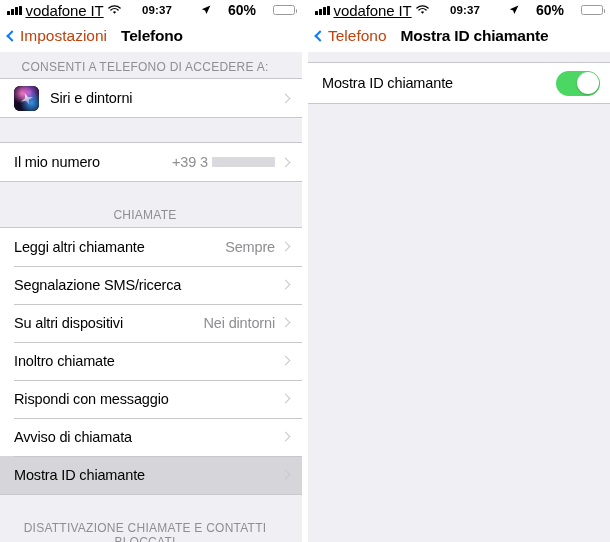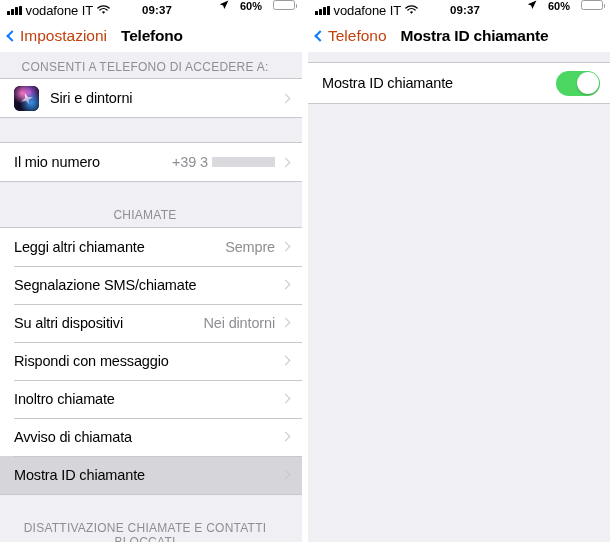--- a/index.html
+++ b/index.html
@@ -55,29 +55,30 @@
     position: absolute;
     left: 12px; right: 0;
     text-align: center;
     font-size: 11.5px;
     font-weight: bold;
     letter-spacing: 0.1px;
     line-height: 20px;
   }
   .sb-right {
     display: flex;
-    gap: 11px;
+    align-items: center;
+    gap: 17px;
     position: absolute;
     right: 7px;
     top: 0;
     height: 20px;
-    font-size: 11px;
+    font-size: 14px;
     font-weight: bold;
   }
-  .carrier { font-size: 13px; font-weight: normal; letter-spacing: -0.1px; }
+  .carrier { font-size: 15px; font-weight: normal; letter-spacing: -0.1px; text-decoration: underline; }
 
   .bars { display: flex; align-items: flex-end; gap: 1.5px; height: 9px; }
   .bars i { display: block; width: 2.5px; background: #000; border-radius: 0.5px; }
   .bars i:nth-child(1) { height: 4px; }
   .bars i:nth-child(2) { height: 6px; }
   .bars i:nth-child(3) { height: 8px; }
   .bars i:nth-child(4) { height: 9px; }
 
   .battery {
     width: 22px; height: 10px;
@@ -341,37 +342,37 @@
       <div class="section-header">CHIAMATE</div>
       <div class="group">
 
         <div class="row">
           <span class="row-label">Leggi altri chiamante</span>
           <span class="row-value">Sempre</span>
           <span class="chev"></span>
         </div>
 
         <div class="row">
-          <span class="row-label">Segnalazione SMS/chiamate</span>
+          <span class="row-label">Segnalazione SMS/ricerca</span>
           <span class="chev"></span>
         </div>
 
         <div class="row">
           <span class="row-label">Su altri dispositivi</span>
           <span class="row-value">Nei dintorni</span>
           <span class="chev"></span>
         </div>
 
         <div class="row">
+          <span class="row-label">Inoltro chiamate</span>
+          <span class="chev"></span>
+        </div>
+
+        <div class="row">
           <span class="row-label">Rispondi con messaggio</span>
-          <span class="chev"></span>
-        </div>
-
-        <div class="row">
-          <span class="row-label">Inoltro chiamate</span>
           <span class="chev"></span>
         </div>
 
         <div class="row">
           <span class="row-label">Avviso di chiamata</span>
           <span class="chev"></span>
         </div>
 
         <div class="row selected">
           <span class="row-label">Mostra ID chiamante</span>

